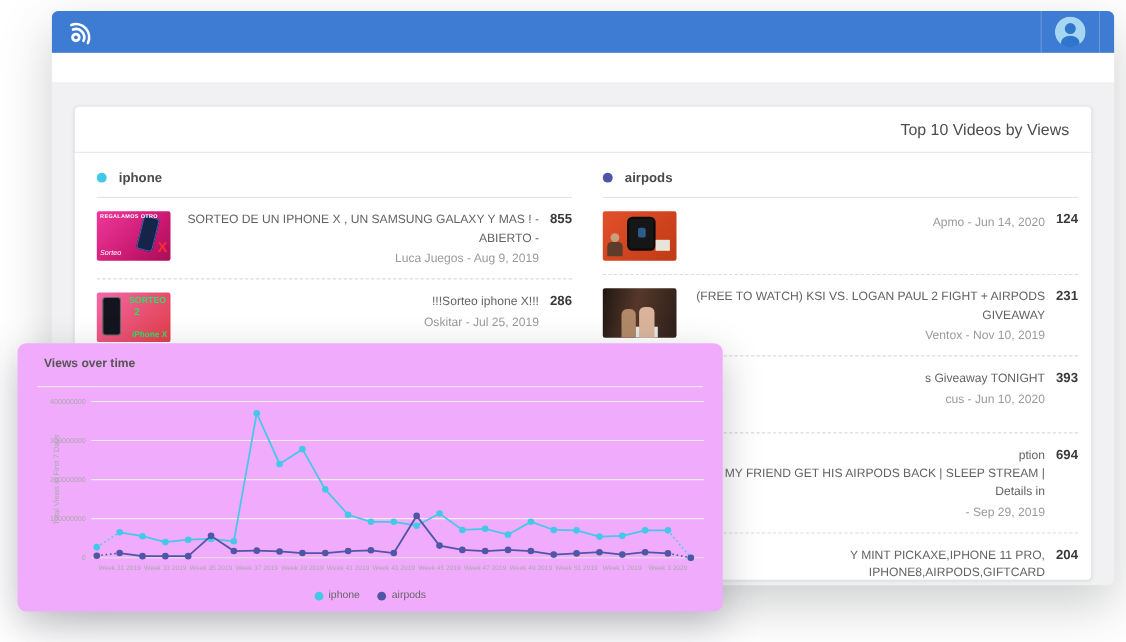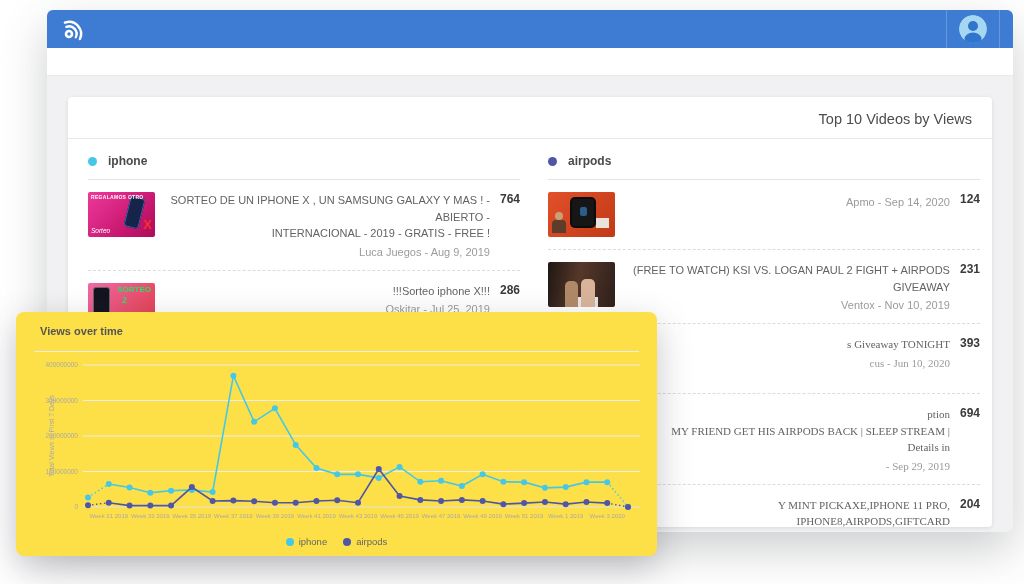--- a/index.html
+++ b/index.html
@@ -55,21 +55,21 @@
 
   .vrow{
     display:flex; align-items:flex-start; padding:12px 0;
     border-bottom:1px dashed #dcdcdc; cursor:pointer;
   }
   .vrow.last{ border-bottom:none; }
   .vtext{ flex:1; min-width:0; margin-left:15px; }
   .vtitle{ font-size:11px; color:#636363; line-height:1.5; }
   .vby{ font-size:11px; color:#9b9b9b; margin-top:4px; }
   .vviews{ margin-left:auto; padding-left:10px; font-size:12px; font-weight:700; color:#3a3a3a; }
-  .covered .vtext{ padding-left:27px;font-family:Liberation Serif, serif; }
+  .covered .vtext{ padding-left:27px; }
 
   
   .thumb{ flex:none; width:67px; height:45px; border-radius:2px; position:relative; overflow:hidden; }
   .thumb-1{ background:linear-gradient(135deg,#f0389b,#c4156c 70%,#a90f58); }
   .t1a{ position:absolute; top:2px; left:3px; font-size:5px; font-weight:700; color:#fff; letter-spacing:.3px; }
   .t1b{ position:absolute; bottom:3px; left:3px; font-size:6.5px; font-style:italic; color:#fff; }
   .t1-phone{ position:absolute; right:13px; top:5px; width:15px; height:31px; background:#17244a;
     border-radius:3px; transform:rotate(14deg); box-shadow:inset 0 0 0 1px #3d62a8; }
   .t1-x{ position:absolute; right:3px; bottom:5px; color:#ff2d2d; font-weight:800; font-size:13px; }
 
@@ -91,21 +91,21 @@
   .thumb-4{ background:linear-gradient(100deg,#1f1713,#56382a 45%,#2e201a); }
   .t4-f1{ position:absolute; left:17px; bottom:0; width:13px; height:26px; background:#b08968; border-radius:5px 5px 0 0; }
   .t4-f2{ position:absolute; right:20px; bottom:0; width:14px; height:28px; background:#d9b49a; border-radius:5px 5px 0 0; }
   .t4-shorts{ position:absolute; right:17px; bottom:0; width:20px; height:10px; background:#e6e6e6; }
 
   .thumb-cov{ background:#cfcfcf; }
 
   
   .chart-card{
     position:absolute; left:16px; top:312px; width:641px; height:244px;
-    background:#fde047; border-radius:8px; z-index:30;
+    background:#f0abfc; border-radius:8px; z-index:30;
     box-shadow:0 12px 35px rgba(50,50,70,.28);
   }
   .chart-title{ position:absolute; left:24px; top:13px; font-size:11px; font-weight:700; color:#555; }
   .chart-divider{ position:absolute; left:18px; right:18px; top:39px; border-top:1px solid #ececec; }
   #chart-svg{ position:absolute; inset:0; width:641px; height:244px; }
   .legend{
     position:absolute; left:0; right:0; bottom:9px; display:flex; justify-content:center;
     gap:16px; font-size:9.5px; color:#666;
   }
   .legend-item{ display:flex; align-items:center; gap:5px; cursor:pointer; }
@@ -149,25 +149,24 @@
         <article class="vrow">
           <div class="thumb thumb-1">
             <span class="t1-phone"></span>
             <span class="t1a">REGALAMOS OTRO</span>
             <span class="t1b">Sorteo</span>
             <span class="t1-x">X</span>
           </div>
           <div class="vtext">
             <div class="vtitle">
               <div>SORTEO DE UN IPHONE X , UN SAMSUNG GALAXY Y MAS ! - ABIERTO -</div>
-              <div>INTERNACIONAL - 2019 - GRATIS - FREE !</div>
             </div>
             <div class="vby">Luca Juegos - Aug 9, 2019</div>
           </div>
-          <div class="vviews">764</div>
+          <div class="vviews">855</div>
         </article>
 
         <article class="vrow last">
           <div class="thumb thumb-2">
             <span class="t2-phone"></span>
             <span class="t2a">SORTEO</span>
             <span class="t2b">2</span>
             <span class="t2c">iPhone X</span>
           </div>
           <div class="vtext">
@@ -188,21 +187,21 @@
 
         <article class="vrow">
           <div class="thumb thumb-3">
             <span class="t3-head"></span>
               <span class="t3-body"></span>
             <span class="t3-box"></span>
               <span class="t3-dot"></span>
               <span class="t3-wbox"></span>
           </div>
           <div class="vtext">
-            <div class="vby">Apmo - Sep 14, 2020</div>
+            <div class="vby">Apmo - Jun 14, 2020</div>
           </div>
           <div class="vviews">124</div>
         </article>
 
         <article class="vrow">
           <div class="thumb thumb-4">
             <span class="t4-f1"></span>
               <span class="t4-shorts"></span>
               <span class="t4-f2"></span>
           </div>

